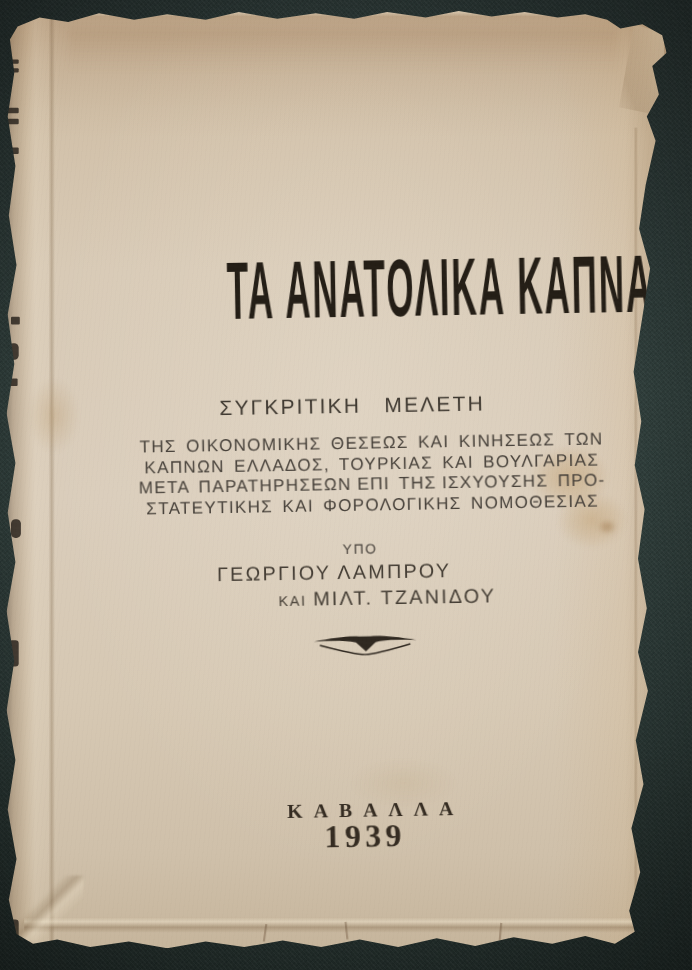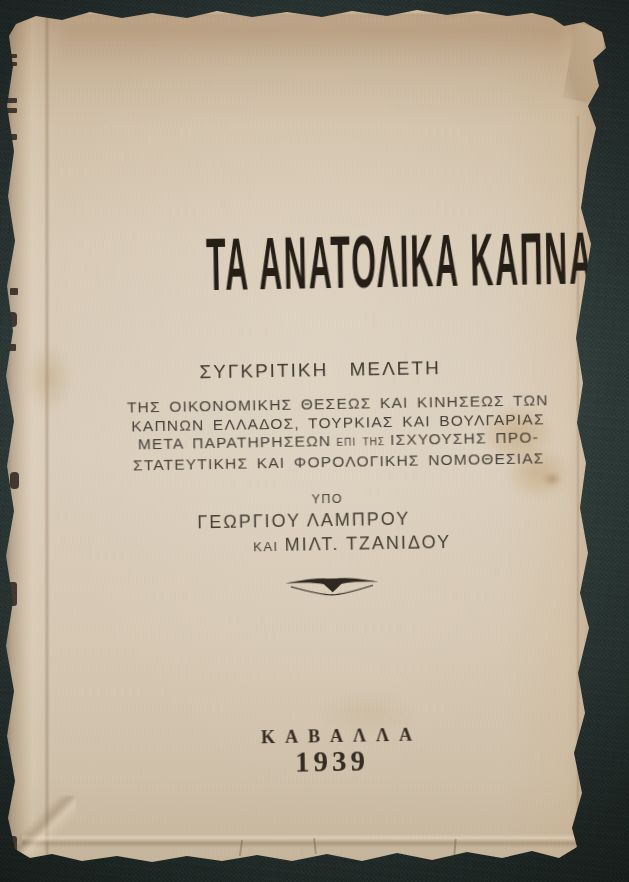--- a/index.html
+++ b/index.html
@@ -71,21 +71,21 @@
   .content{position:absolute;inset:0;transform:rotate(-1deg);transform-origin:330px 470px;filter:blur(.25px);}
   .content > div{position:absolute;white-space:nowrap;text-align:center;}
 
   .title{left:37px;top:220px;width:600px;color:#241e16;
     font-weight:bold;font-size:74px;line-height:1;letter-spacing:4px;
     transform:scaleX(.43);}
   .subtitle{left:20px;top:353px;width:600px;color:#3e3830;
     font-size:19px;letter-spacing:2px;word-spacing:14px;}
   .desc{left:37px;top:389px;width:600px;color:#47413a;
     font-size:15.5px;line-height:18.6px;letter-spacing:1.2px;word-spacing:3px;}
-  .desc .small{font-size:10px;letter-spacing:1px;}
+  .desc .small{font-size:16px;letter-spacing:1px;}
   .desc span + span{margin-left:5px;}
   .byline-label{left:25px;top:486px;width:600px;color:#46403a;font-size:12.5px;letter-spacing:1.5px;}
   .author-1{left:1px;top:504px;width:600px;color:#443d34;font-size:18px;letter-spacing:2px;}
   .author-2{left:49px;top:528px;width:600px;color:#443d34;font-size:18px;letter-spacing:2px;}
   .author-2 .conj{font-size:13px;letter-spacing:1.5px;margin-right:6px;}
   .ornament{left:280px;top:566px;width:96px;height:28px;}
   .place{left:35px;top:720px;width:600px;color:#352c22;
     font-family:"Liberation Serif",serif;font-weight:bold;font-size:18px;letter-spacing:10px;}
   .year{left:25px;top:739px;width:600px;color:#352c22;
     font-family:"Liberation Serif",serif;font-weight:bold;font-size:29px;letter-spacing:4px;}

